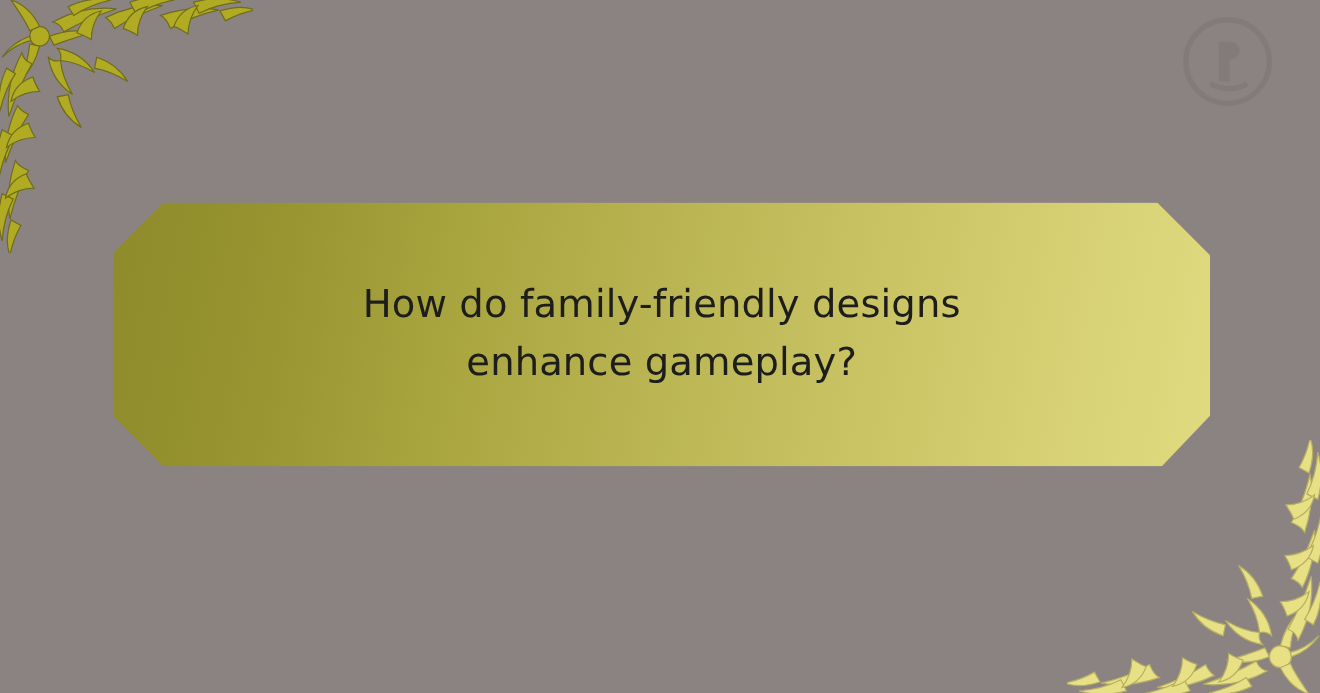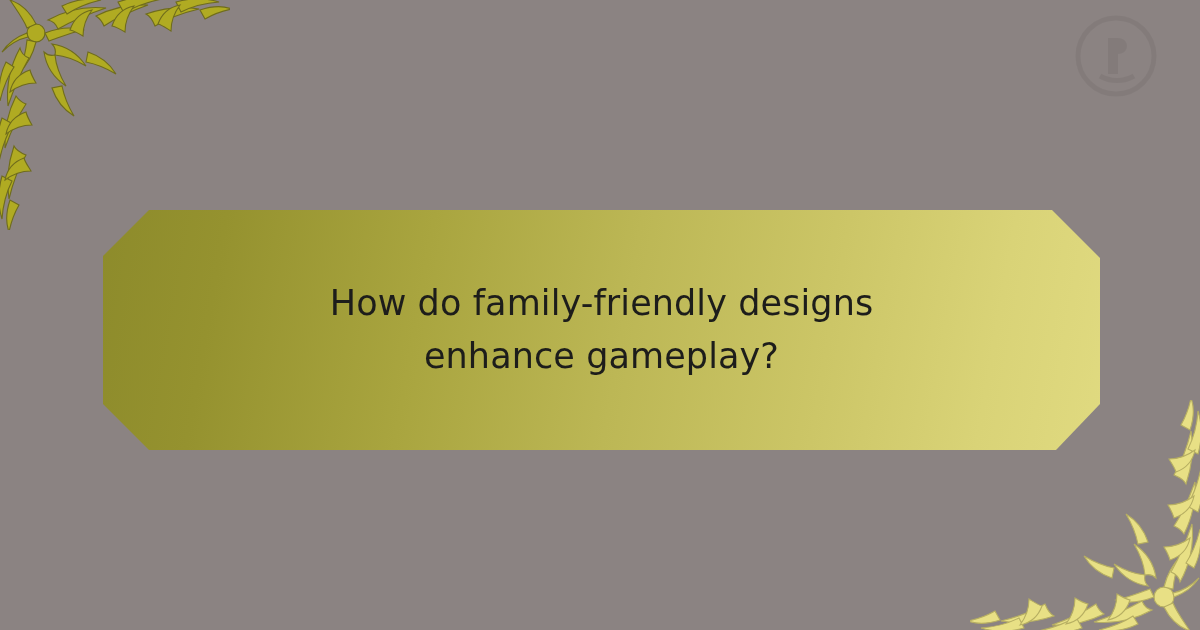--- a/index.html
+++ b/index.html
@@ -54,21 +54,21 @@
     width: 84px;
     height: 84px;
     opacity: 0.085;
     pointer-events: none;
   }
 
   
   #banner {
     position: absolute;
     left: 103px;
-    top: 210px;
+    top: 184px;
     width: 997px;
     height: 240px;
     background: linear-gradient(
       100deg,
       #8d8b2b 0%,
       #95922f 12%,
       #a9a53f 32%,
       #bcb755 52%,
       #ccc667 72%,
       #d9d377 88%,

